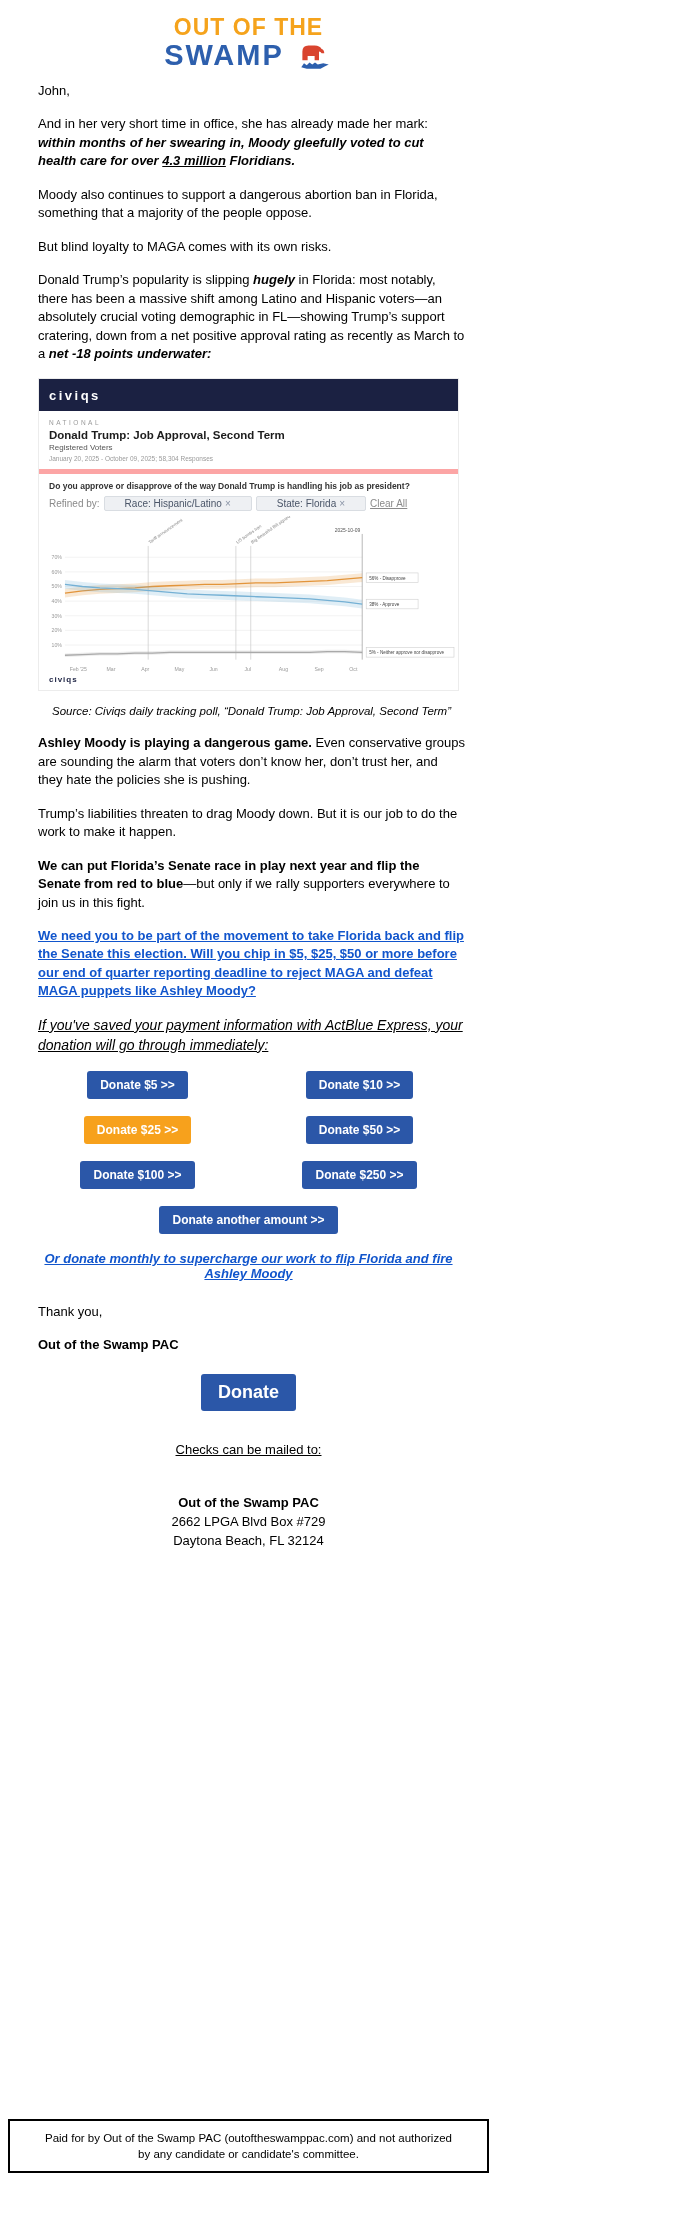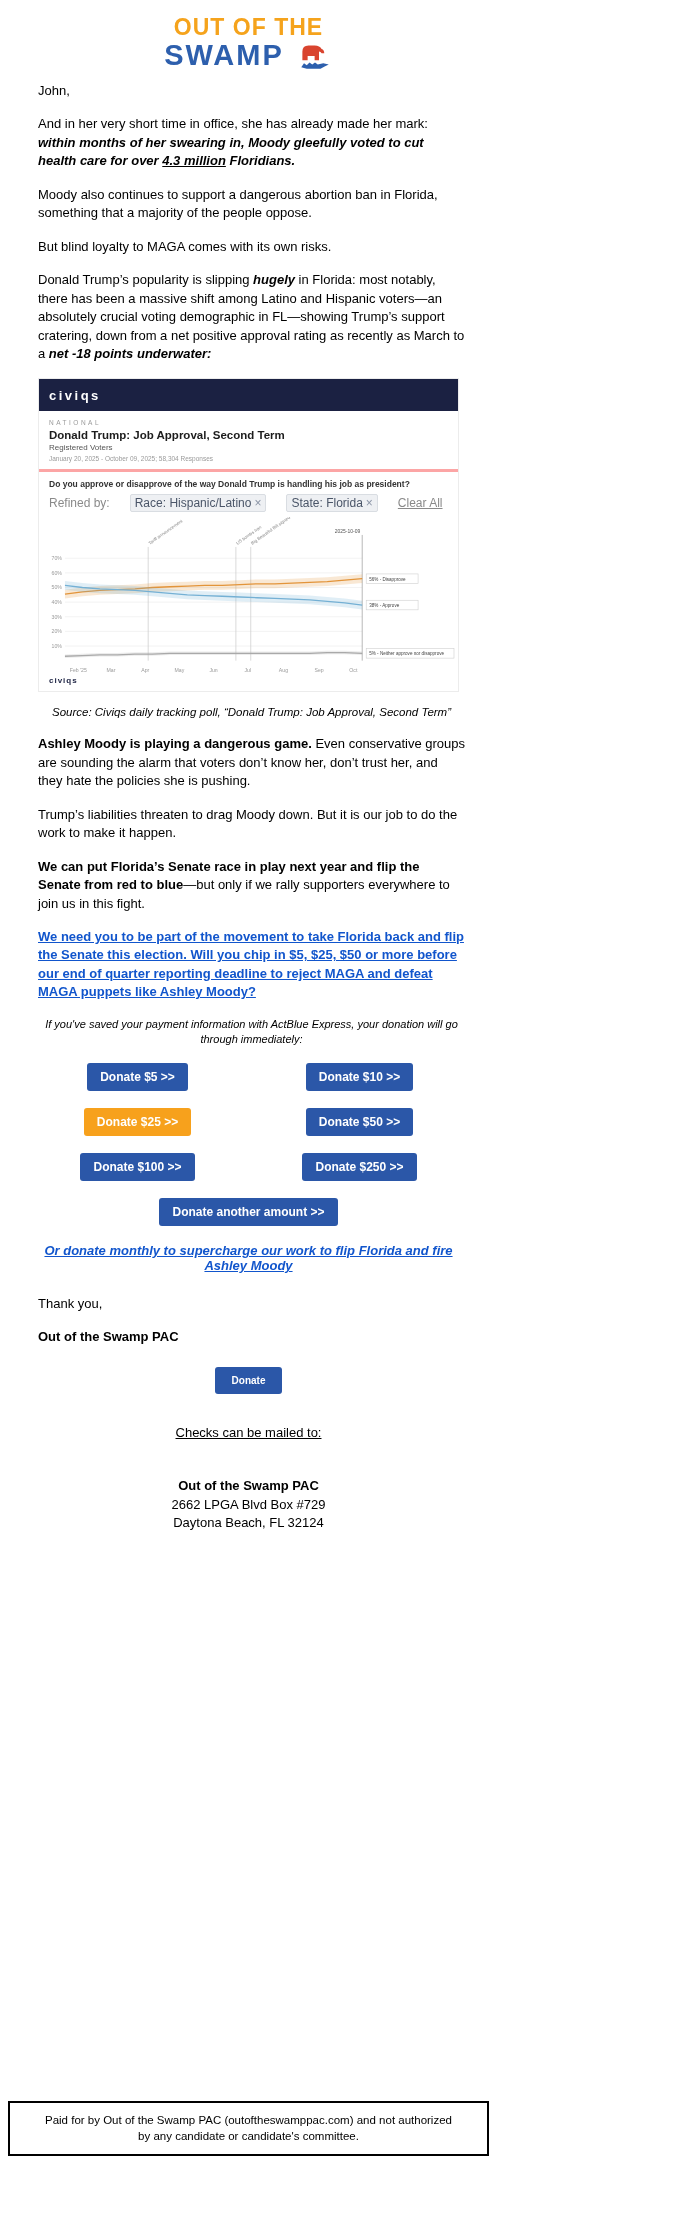--- a/index.html
+++ b/index.html
@@ -12,50 +12,50 @@
   .logo-swamp{color:var(--logo-blue,#2d5fad);font-weight:800;font-size:29px;letter-spacing:2px;}
   .logo-icons{display:inline-flex;flex-direction:column;align-items:flex-start;}
   
   .content{padding:0 32px 0 38px;font-size:13px;line-height:1.42;}
   .content p{margin:0 0 15px;}
   .bi{font-weight:bold;font-style:italic;}
   .bi-u{font-weight:bold;font-style:italic;text-decoration:underline;}
   .b{font-weight:bold;}
   .caption{font-style:italic;font-size:11.5px;text-align:center;margin:4px 0 18px;}
   a.cta{color:var(--link-blue,#1155cc);font-weight:bold;text-decoration:underline;cursor:pointer;}
-  .note{font-style:italic;font-size:11px;text-align:center;margin:10px 10px 16px;}
+  .note{font-style:italic;font-size:14px;text-align:left;margin:10px 10px 16px;text-decoration:underline;}
   
   .btn-grid{width:444px;margin:0 auto 6px;}
   .btn-row{display:flex;margin-bottom:17px;}
   .btn-cell{flex:1;text-align:center;}
   .donate-btn{display:inline-block;background:var(--button-blue,#2b57a8);color:#fff;font-weight:bold;font-size:12px;padding:7px 13px;border-radius:3px;text-decoration:none;cursor:pointer;}
   .donate-btn.orange{background:var(--button-orange,#f7a11c);}
   .monthly{text-align:center;margin:6px 30px 22px;font-size:13px;}
   a.monthly-link{color:var(--link-blue,#1155cc);font-weight:bold;font-style:italic;text-decoration:underline;cursor:pointer;}
   .signoff{margin-bottom:20px;}
   .big-donate-wrap{text-align:center;margin:10px 0 30px;}
-  .big-donate{display:inline-block;background:var(--button-blue,#2b57a8);color:#fff;font-weight:bold;font-size:10px;padding:8px 17px;border-radius:3px;text-decoration:none;cursor:pointer;}
+  .big-donate{display:inline-block;background:var(--button-blue,#2b57a8);color:#fff;font-weight:bold;font-size:18px;padding:8px 17px;border-radius:3px;text-decoration:none;cursor:pointer;}
   
   .checks{text-align:center;font-size:13px;line-height:1.45;}
   .checks-heading{text-decoration:underline;margin-bottom:34px;}
   .checks-name{font-weight:bold;}
   
   .disclaimer{margin:568px 8px 0;border:2px solid #000;padding:9px 28px;text-align:center;font-size:11.5px;line-height:1.4;}
   
   .chart{margin:4px 28px 12px 38px;border:1px solid #ececec;width:419px;cursor:pointer;}
   .chart-header{background:var(--civiqs-navy,#1b2142);padding:7px 10px;}
   .civiqs-brand{color:#fff;font-weight:bold;font-size:13px;letter-spacing:2.5px;}
-  .chart-meta{padding:8px 10px 7px;border-bottom:3px solid #fca5a5;}
+  .chart-meta{padding:8px 10px 7px;border-bottom:5px solid #fca5a5;}
   .c-national{font-size:6.5px;letter-spacing:2.5px;color:#9a9a9a;}
   .c-title{font-size:11.5px;font-weight:bold;color:#1c1c1c;margin-top:3px;}
   .c-sub{font-size:8px;color:#555;margin-top:2px;}
   .c-range{font-size:6.5px;color:#9a9a9a;margin-top:3px;}
   .c-question{font-size:8.5px;font-weight:bold;color:#333;padding:7px 10px 3px;}
-  .filters{display:flex;align-items:center;gap:20px;font-size:12px;color:#8a8a8a;padding:2px 10px 5px;}
-  .chip{display:inline-flex;align-items:center;gap:3px;background:#eef0f3;border:1px solid #d9dde2;border-radius:2px;padding:1px 4px;color:#4a5568;}
+  .filters{display:flex;align-items:center;gap:4px;font-size:10px;color:#8a8a8a;padding:2px 10px 5px;}
+  .chip{display:inline-flex;align-items:center;gap:3px;background:#eef0f3;border:1px solid #d9dde2;border-radius:2px;padding:1px 20px;color:#4a5568;}
   .chip .x{color:#8a94a6;cursor:pointer;}
   .clear-all{text-decoration:underline;cursor:pointer;}
   #poll-plot{display:block;width:100%;height:auto;font-family:"Liberation Sans",sans-serif;}
   .chart-foot{padding:1px 10px 6px;font-size:8px;font-weight:bold;letter-spacing:1px;color:var(--civiqs-navy,#1b2142);}
 </style>
 </head>
 <body>
 
 <div class="email">
 

